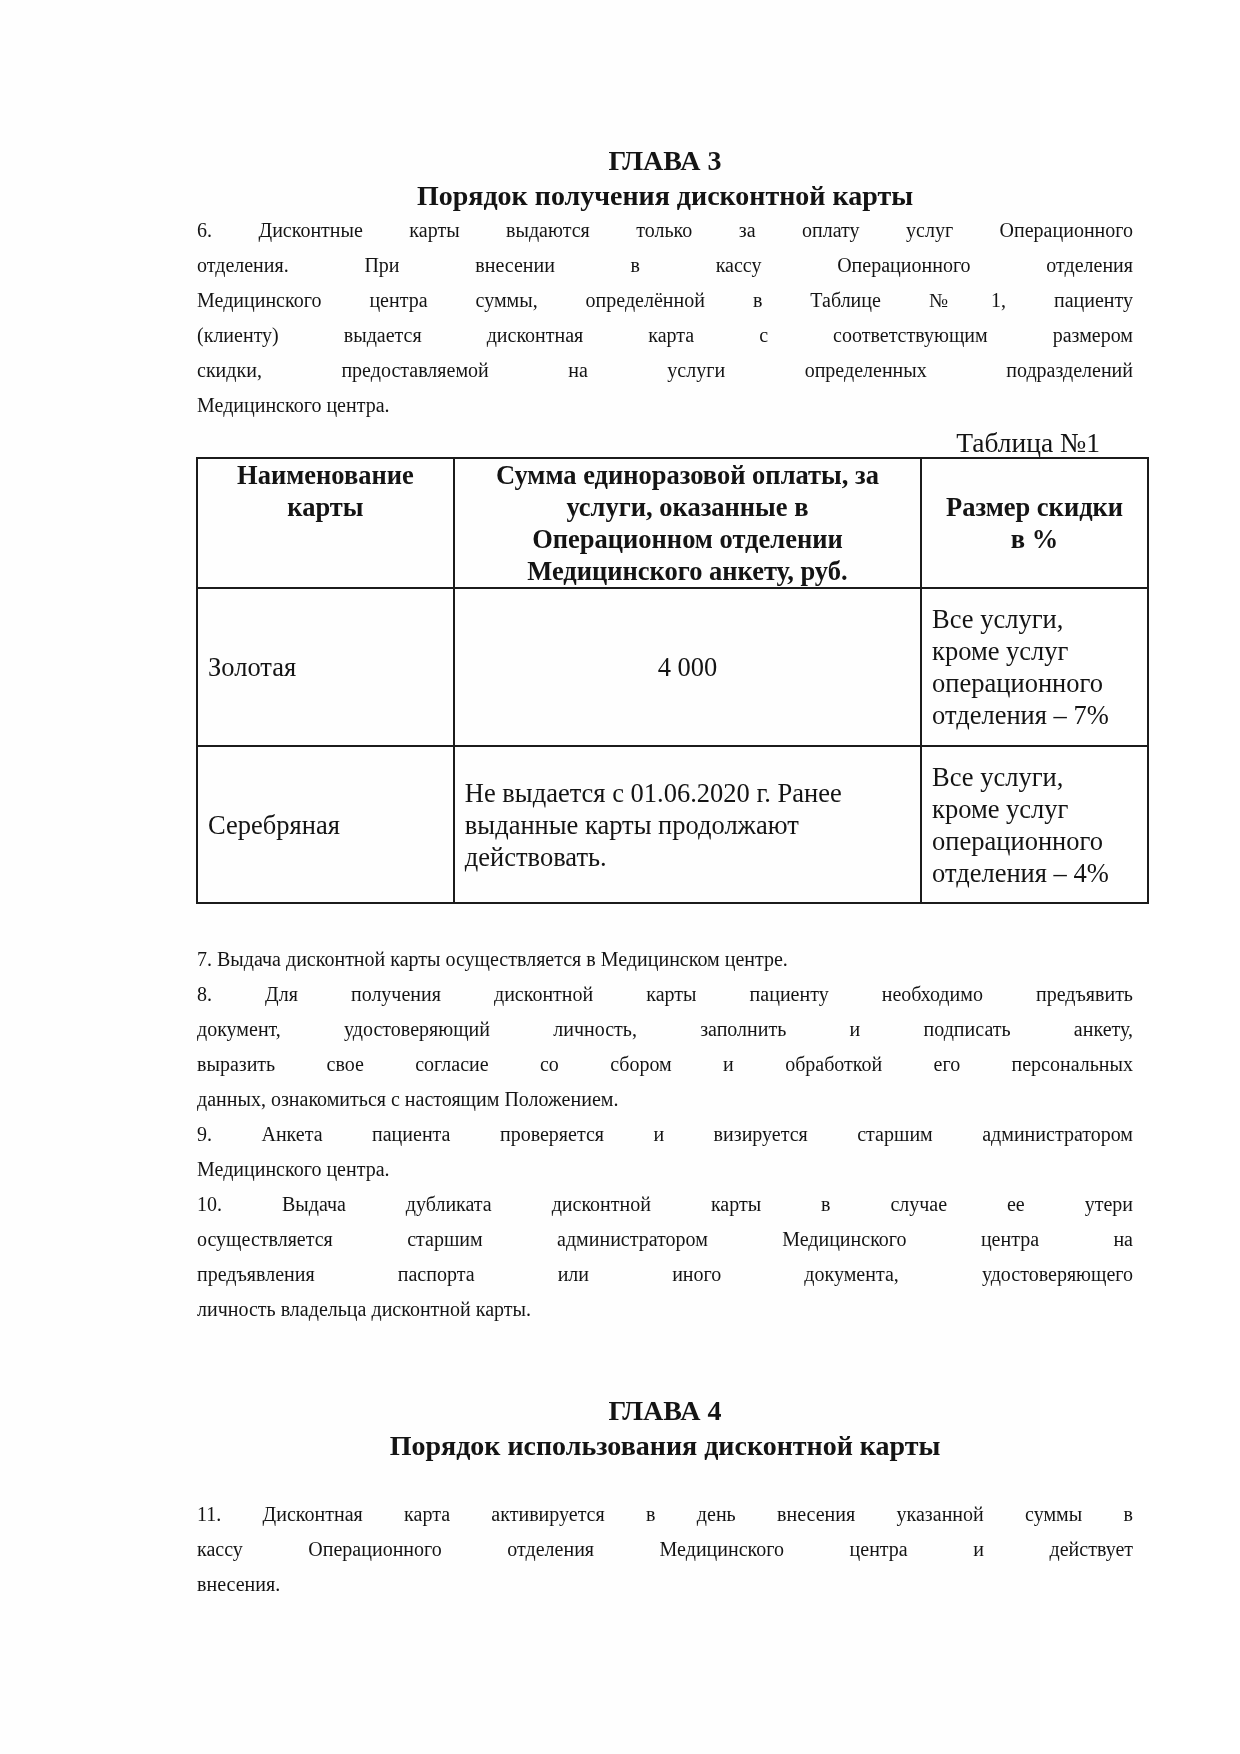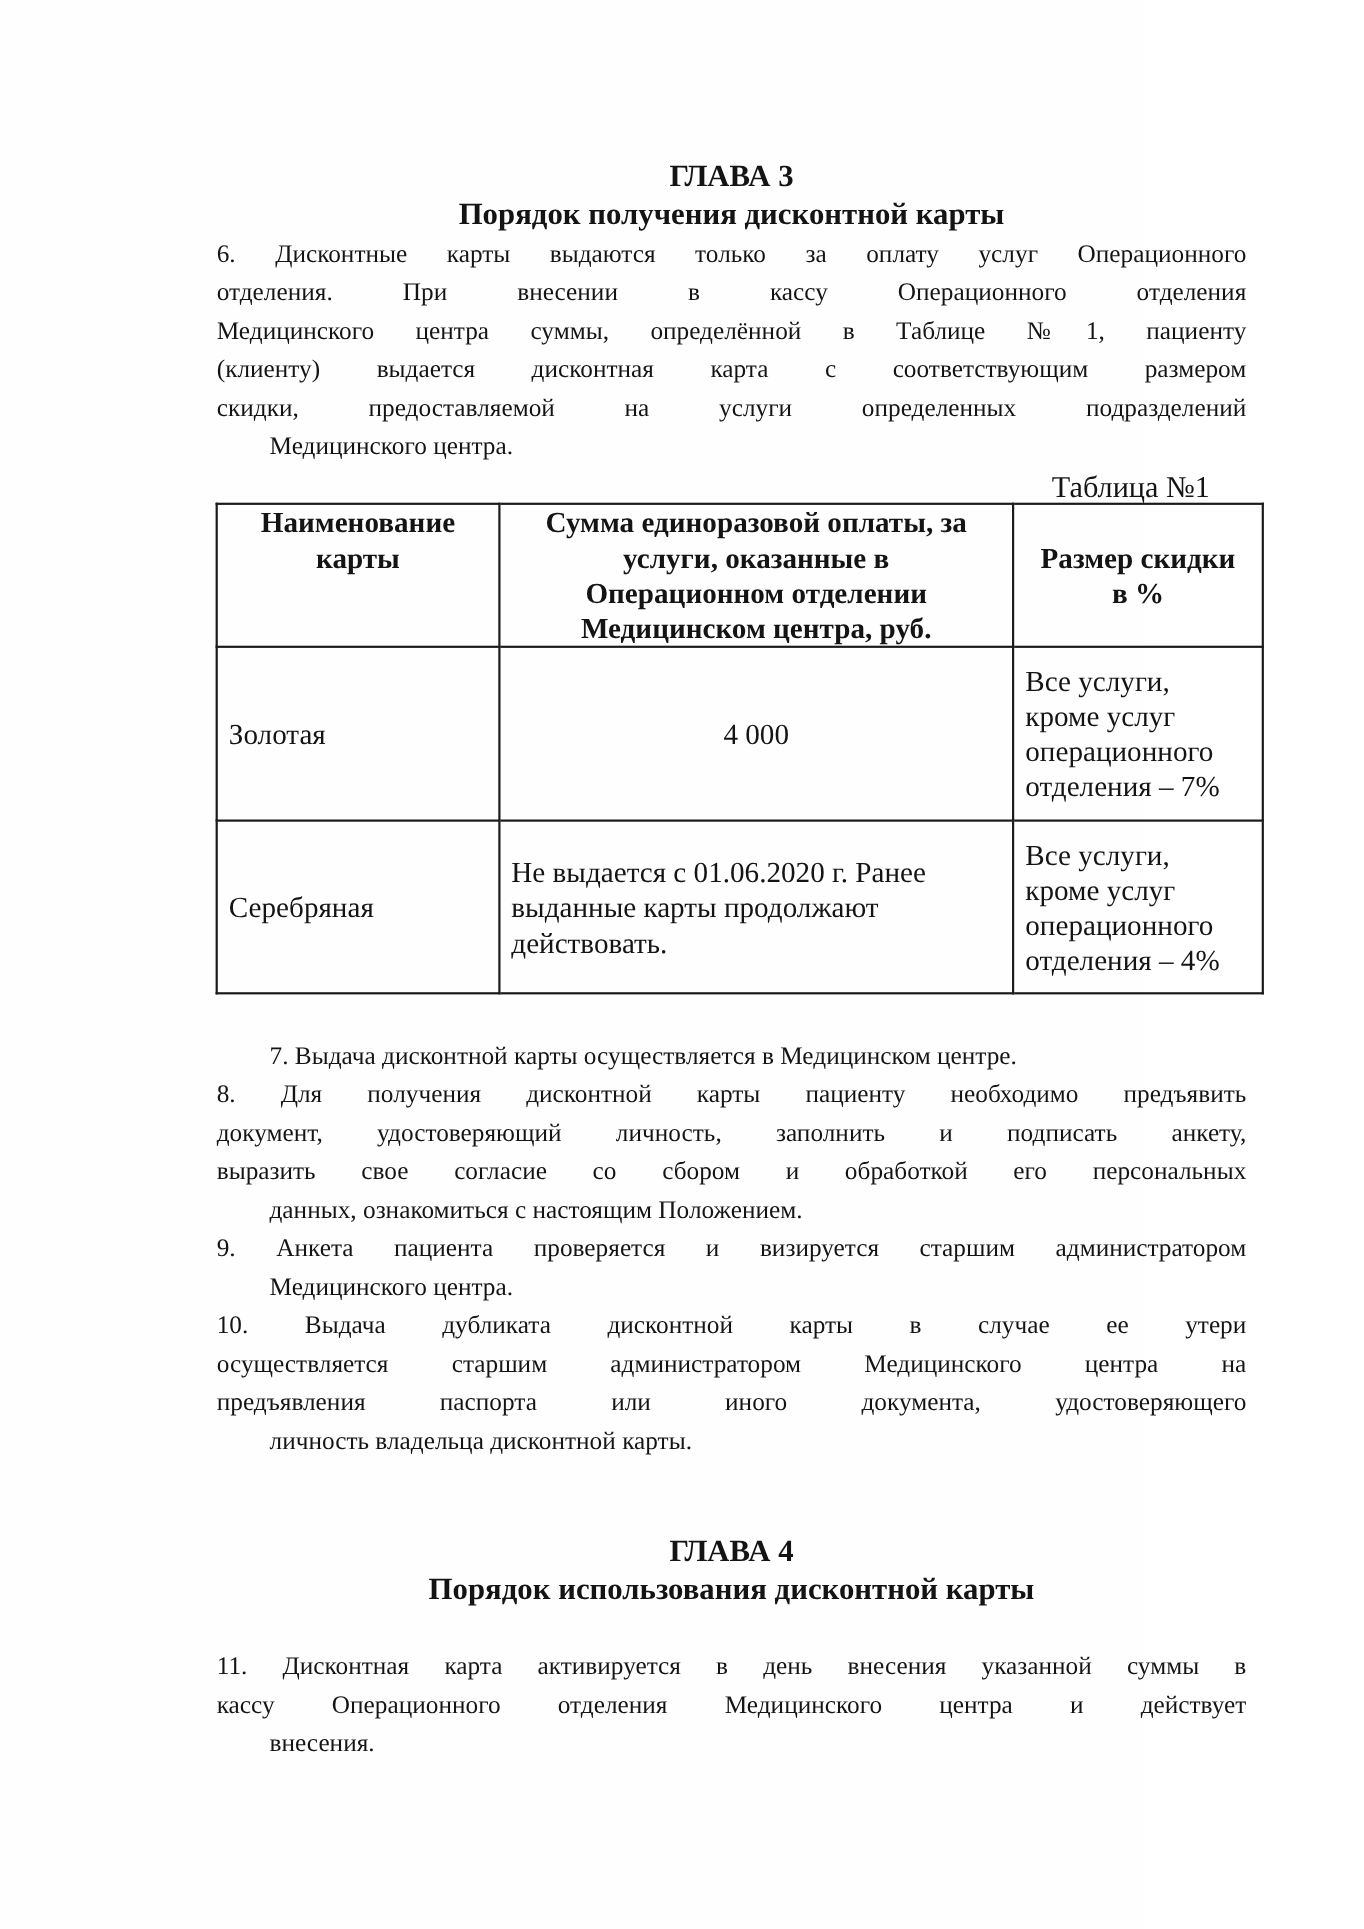--- a/index.html
+++ b/index.html
@@ -1,22 +1,22 @@
 <!DOCTYPE html>
 <html><head>
 <meta charset="utf-8">
 <style>
   html, body { margin: 0; padding: 0; background: #ffffff; }
   body { width: 1240px; height: 1754px; position: relative; overflow: hidden;
          font-family: "Liberation Serif", "DejaVu Serif", serif; color: #141414; }
   .page { position: absolute; left: 0; top: 0; width: 1040px; height: 1754px; background: #fefefe; }
   .heading { position: absolute; left: 197px; width: 936px; text-align: center; font-weight: bold; font-size: 28px; line-height: 35px; }
-  .para { position: absolute; left: 197px; width: 936px; font-size: 23px; line-height: 35px; text-align: justify; }
+  .para { position: absolute; left: 197px; width: 936px; font-size: 20px; line-height: 35px; text-align: justify; }
   .para .line { display: block; height: 35px; white-space: nowrap; text-align: justify; text-align-last: justify; }
-  .para .line.last { text-align-last: left; margin-left: 48px; }
+  .para .line.last { text-align-last: left; }
   .table-caption { position: absolute; left: 876px; width: 224px; top: 425px; font-size: 27.5px; line-height: 35px; text-align: right; }
   table.t1 { position: absolute; left: 196px; top: 457px; width: 953px; border-collapse: collapse; font-size: 26.5px; }
   table.t1 td, table.t1 th { border: 2px solid #1b1b1b; padding: 0 10px; vertical-align: middle; }
   table.t1 th { font-weight: bold; text-align: center; line-height: 32px; height: 127px; }
   table.t1 tr.r1 td { height: 156px; line-height: 32px; }
   table.t1 tr.r2 td { height: 155px; line-height: 32px; }
   .c1 { width: 235px; text-align: left; margin-top: 42px; }
   .c2 { width: 446px; }
   .c3 { width: 205px; text-align: left; }
   .center { text-align: center; }
@@ -46,21 +46,21 @@
         <tr>
       <th class="c1">
         <div>Наименование</div>
         <div>карты</div>
         <div style="height:64px"></div>
       </th>
       <th class="c2">
         <div>Сумма единоразовой оплаты, за</div>
         <div>услуги, оказанные в</div>
         <div>Операционном отделении</div>
-        <div>Медицинском центра, руб.</div>
+        <div>Медицинского анкету, руб.</div>
       </th>
       <th class="c3">
         <div>Размер скидки</div>
         <div>в %</div>
       </th>
     </tr>
     <tr class="r1">
       <td class="c1">Золотая</td>
       <td class="c2 center">4 000</td>
       <td class="c3">

